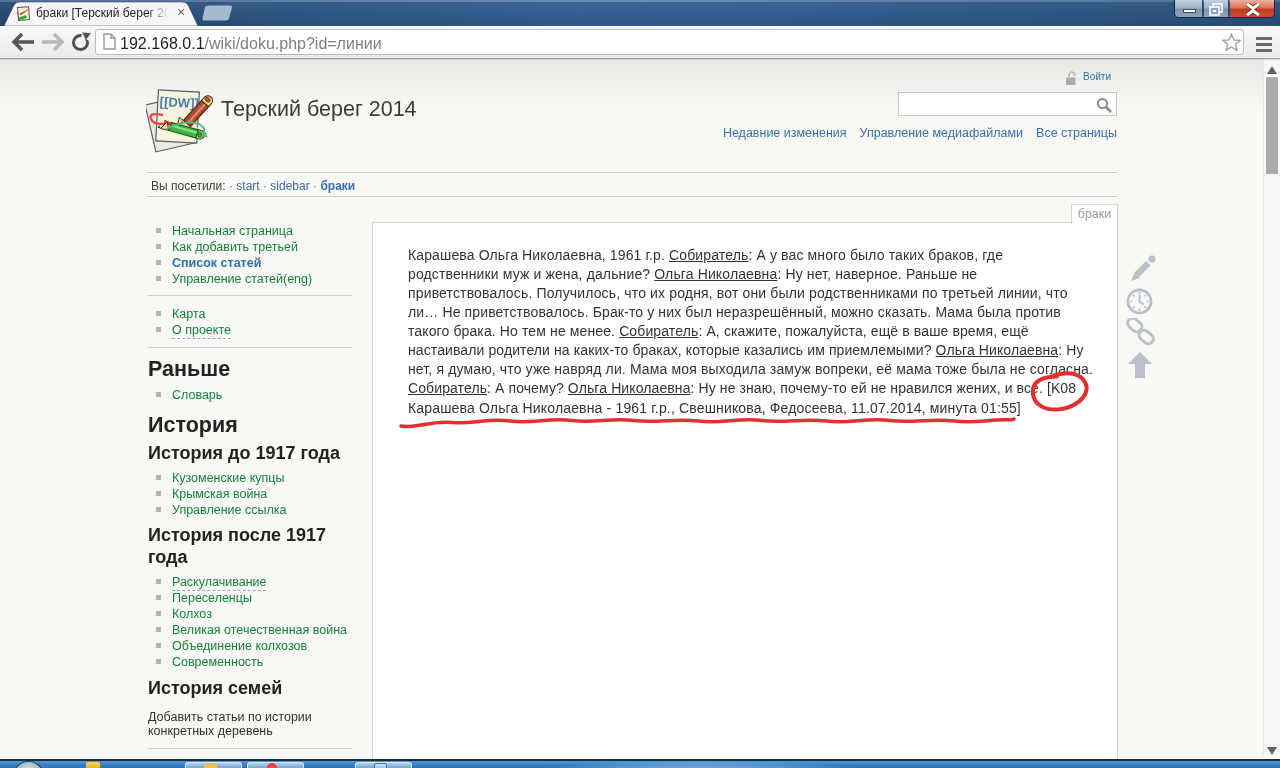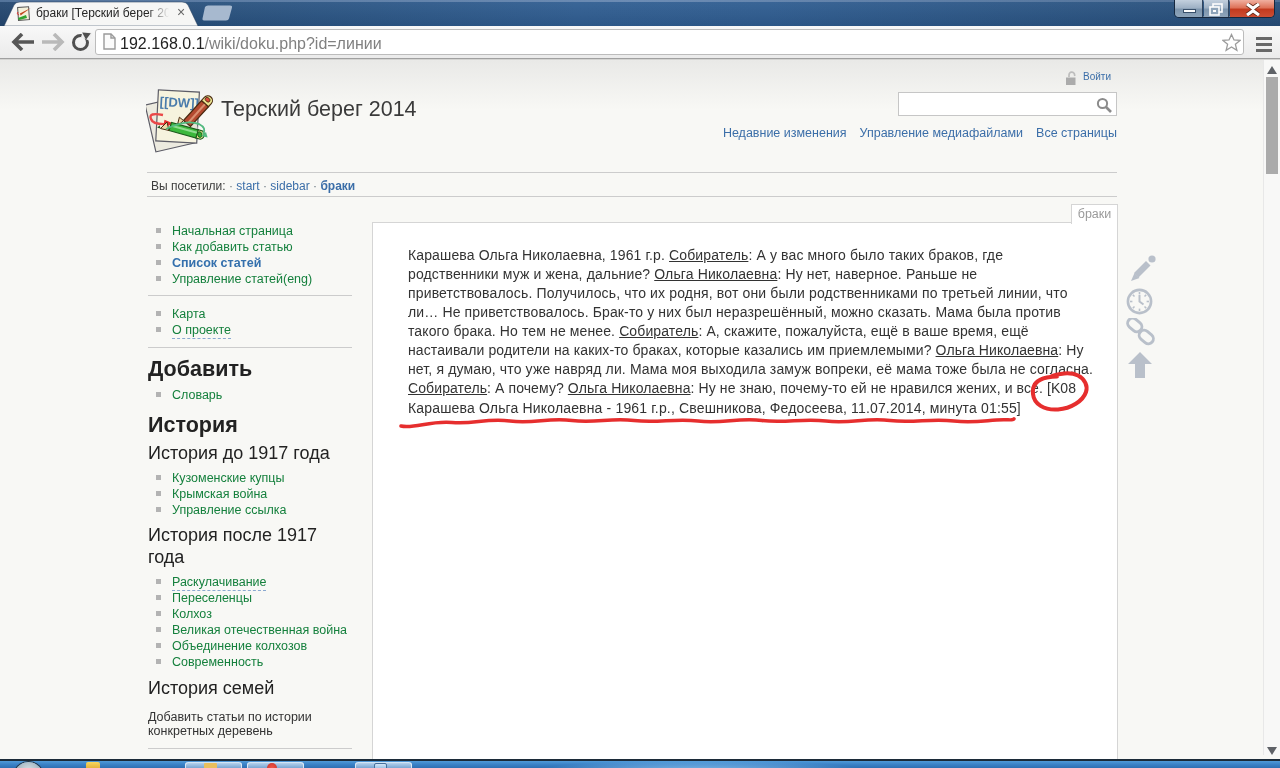--- a/index.html
+++ b/index.html
@@ -3,21 +3,21 @@
 <style>
 *{margin:0;padding:0;box-sizing:border-box}
 html,body{width:1280px;height:768px;overflow:hidden}
 body{font-family:"Liberation Sans",sans-serif;background:#f8f8f5;position:relative}
 .abs{position:absolute}
 .lk{color:#3b6ea8}
 .si{position:absolute;font-size:12.5px;color:#15803d;white-space:nowrap}
 .si:before{content:"";position:absolute;left:-16px;top:4px;width:5px;height:5px;background:#b3b3b3}
 .shr{position:absolute;left:148px;width:204px;height:1px;background:#ccc}
 .sh2{position:absolute;left:148px;font-size:21.5px;font-weight:bold;color:#222;white-space:nowrap}
-.sh3{position:absolute;left:148px;font-size:18px;font-weight:normal;color:#222;white-space:nowrap}
+.sh3{position:absolute;left:148px;font-size:18px;font-weight:bold;color:#222;white-space:nowrap}
 .dash{border-bottom:1px dashed #8aa9d0;padding-bottom:1px}
 .cl{position:absolute;left:8px;white-space:nowrap}
 </style></head>
 <body>
 
 <div class="abs" id="titlebar" style="left:0;top:0;width:1280px;height:26px;background:linear-gradient(rgba(255,255,255,0.05),rgba(8,18,36,0.10)),linear-gradient(90deg,#254871 0%,#2a5380 18%,#315f93 45%,#305e92 60%,#284f7a 100%)"></div>
 <div class="abs" style="left:0;top:0;width:1280px;height:2px;background:linear-gradient(90deg,#54749b,#6c8cb4 50%,#4f6f96)"></div>
 
 <svg class="abs" style="left:0;top:0" width="240" height="26" viewBox="0 0 240 26">
   <path d="M4,26 L14,5 Q16,2 20,2 L182,2 Q186,2 188,5 L198,26 Z" fill="#f6f6f5" stroke="#1d3553" stroke-width="1" stroke-opacity="0.5"></path>
@@ -123,28 +123,28 @@
 
 <div class="abs" style="left:600px;top:126px;width:517px;text-align:right;font-size:12.5px;white-space:nowrap">
   <span class="lk">Недавние изменения</span><span style="display:inline-block;width:13px"></span><span class="lk">Управление медиафайлами</span><span style="display:inline-block;width:13px"></span><span class="lk">Все страницы</span>
 </div>
 
 <div class="abs" style="left:147px;top:172px;width:970px;height:1px;background:#ccc"></div>
 <div class="abs" style="left:151px;top:179px;font-size:12px;color:#3c3c3c;white-space:nowrap">Вы посетили: <span style="color:#68757f">·</span> <span class="lk">start</span> <span style="color:#68757f">·</span> <span class="lk">sidebar</span> <span style="color:#68757f">·</span> <span class="lk" style="font-weight:bold">браки</span></div>
 <div class="abs" style="left:147px;top:196px;width:970px;height:1px;background:#ccc"></div>
 
 <div class="si" style="left:172px;top:224px">Начальная страница</div>
-<div class="si" style="left:172px;top:240px">Как добавить статью</div>
+<div class="si" style="left:172px;top:240px">Как добавить третьей</div>
 <div class="si" style="left:172px;top:256px;font-weight:bold;color:#3470ad">Список статей</div>
 <div class="si" style="left:172px;top:272px">Управление статей(eng)</div>
 <div class="shr" style="top:295px"></div>
 <div class="si" style="left:172px;top:307px">Карта</div>
 <div class="si" style="left:172px;top:323px"><span class="dash">О проекте</span></div>
 <div class="shr" style="top:347px"></div>
-<div class="sh2" style="top:357px">Добавить</div>
+<div class="sh2" style="top:357px">Раньше</div>
 <div class="si" style="left:172px;top:388px">Словарь</div>
 <div class="sh2" style="top:413px">История</div>
 <div class="sh3" style="top:443px">История до 1917 года</div>
 <div class="si" style="left:172px;top:471px">Кузоменские купцы</div>
 <div class="si" style="left:172px;top:487px">Крымская война</div>
 <div class="si" style="left:172px;top:503px">Управление ссылка</div>
 <div class="sh3" style="top:525px;width:210px;line-height:21.8px;white-space:normal">История после 1917 года</div>
 <div class="si" style="left:172px;top:575px"><span class="dash">Раскулачивание</span></div>
 <div class="si" style="left:172px;top:591px">Переселенцы</div>
 <div class="si" style="left:172px;top:607px">Колхоз</div>

